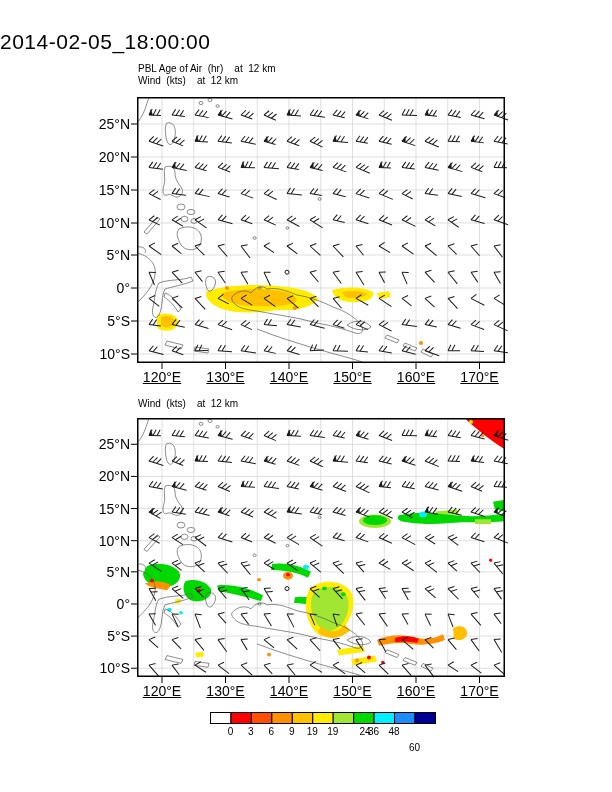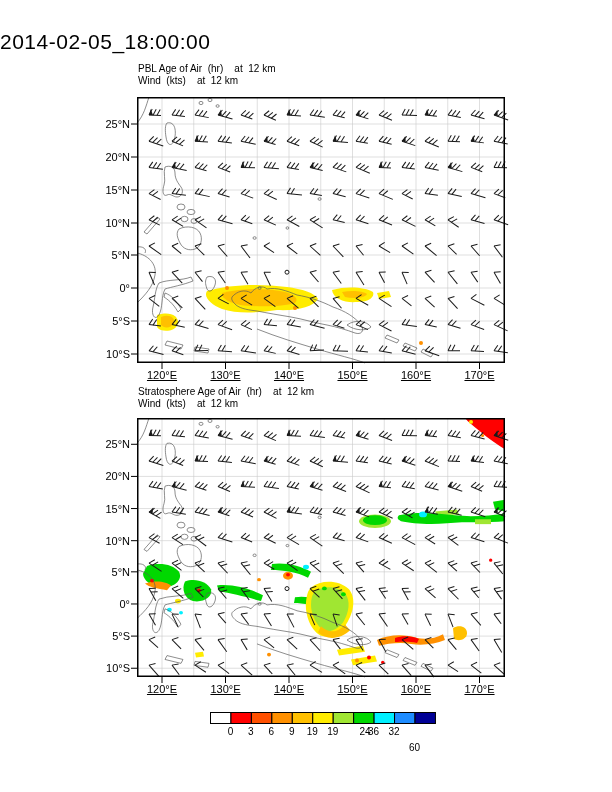--- a/index.html
+++ b/index.html
@@ -1,21 +1,21 @@
 <!DOCTYPE html>
 <html><head>
 <meta charset="utf-8">
 <style>
   html,body{margin:0;padding:0;background:#fff;}
   #page{position:relative;width:612px;height:792px;background:#fff;overflow:hidden;
         font-family:"Liberation Sans",sans-serif;color:#000;}
   #main-title{position:absolute;left:0;top:30px;width:612px;
         font-size:21px;letter-spacing:0.5px;white-space:pre;}
   .panel-header{position:absolute;left:138px;font-size:10px;line-height:12px;white-space:pre;}
-  .tick-label{position:absolute;font-size:11px;white-space:pre;}
+  .tick-label{position:absolute;font-size:14px;white-space:pre;}
   .lat-label{transform:translateY(-50%);text-align:right;width:40px;}
   .lon-label{transform:translateX(-50%);text-decoration:underline;}
   svg.map{position:absolute;overflow:visible;}
   #colorbar{position:absolute;overflow:visible;}
   .cb-label{position:absolute;font-size:10px;transform:translateX(-50%);}
 </style>
 </head>
 <body>
 
 <div id="page">
@@ -916,21 +916,20 @@
         <path d="M-6,257 L0,257"></path>
         <path d="M25,266 L25,272"></path>
         <path d="M88.5,266 L88.5,272"></path>
         <path d="M152,266 L152,272"></path>
         <path d="M215.5,266 L215.5,272"></path>
         <path d="M279,266 L279,272"></path>
         <path d="M342.5,266 L342.5,272"></path>
       </g>
     </svg>
 
-  <div class="panel-header" style="top:386px">Stratosphere Age of Air  (hr)    at  12 km</div>
   <div class="panel-header" style="top:398px">Wind  (kts)    at  12 km</div>
 
   <svg id="map2" class="map" style="left:137px;top:418px" width="368" height="259">
       <g stroke="#c9c9c9" stroke-width="0.6">
         <path d="M25,0 L25,259"></path>
         <path d="M56.75,0 L56.75,259"></path>
         <path d="M88.5,0 L88.5,259"></path>
         <path d="M120.25,0 L120.25,259"></path>
         <path d="M152,0 L152,259"></path>
         <path d="M183.75,0 L183.75,259"></path>
@@ -1920,15 +1919,15 @@
     <div class="tick-label lon-label" style="left: 416px; top: 683px;">160°E</div>
     <div class="tick-label lon-label" style="left: 479.5px; top: 683px;">170°E</div>
     <span class="cb-label" style="left: 230.45px; top: 726px;">0</span>
     <span class="cb-label" style="left: 250.9px; top: 726px;">3</span>
     <span class="cb-label" style="left: 271.35px; top: 726px;">6</span>
     <span class="cb-label" style="left: 291.8px; top: 726px;">9</span>
     <span class="cb-label" style="left: 312.25px; top: 726px;">19</span>
     <span class="cb-label" style="left: 332.7px; top: 726px;">19</span>
     <span class="cb-label" style="left: 365px; top: 726px;">24</span>
     <span class="cb-label" style="left: 373.6px; top: 726px;">36</span>
-    <span class="cb-label" style="left: 394.05px; top: 726px;">32</span>
+    <span class="cb-label" style="left: 394.05px; top: 726px;">48</span>
     <span class="cb-label" style="left: 414.5px; top: 726px; margin-top: 16px;">60</span>
   </div>
 
 </body></html>

